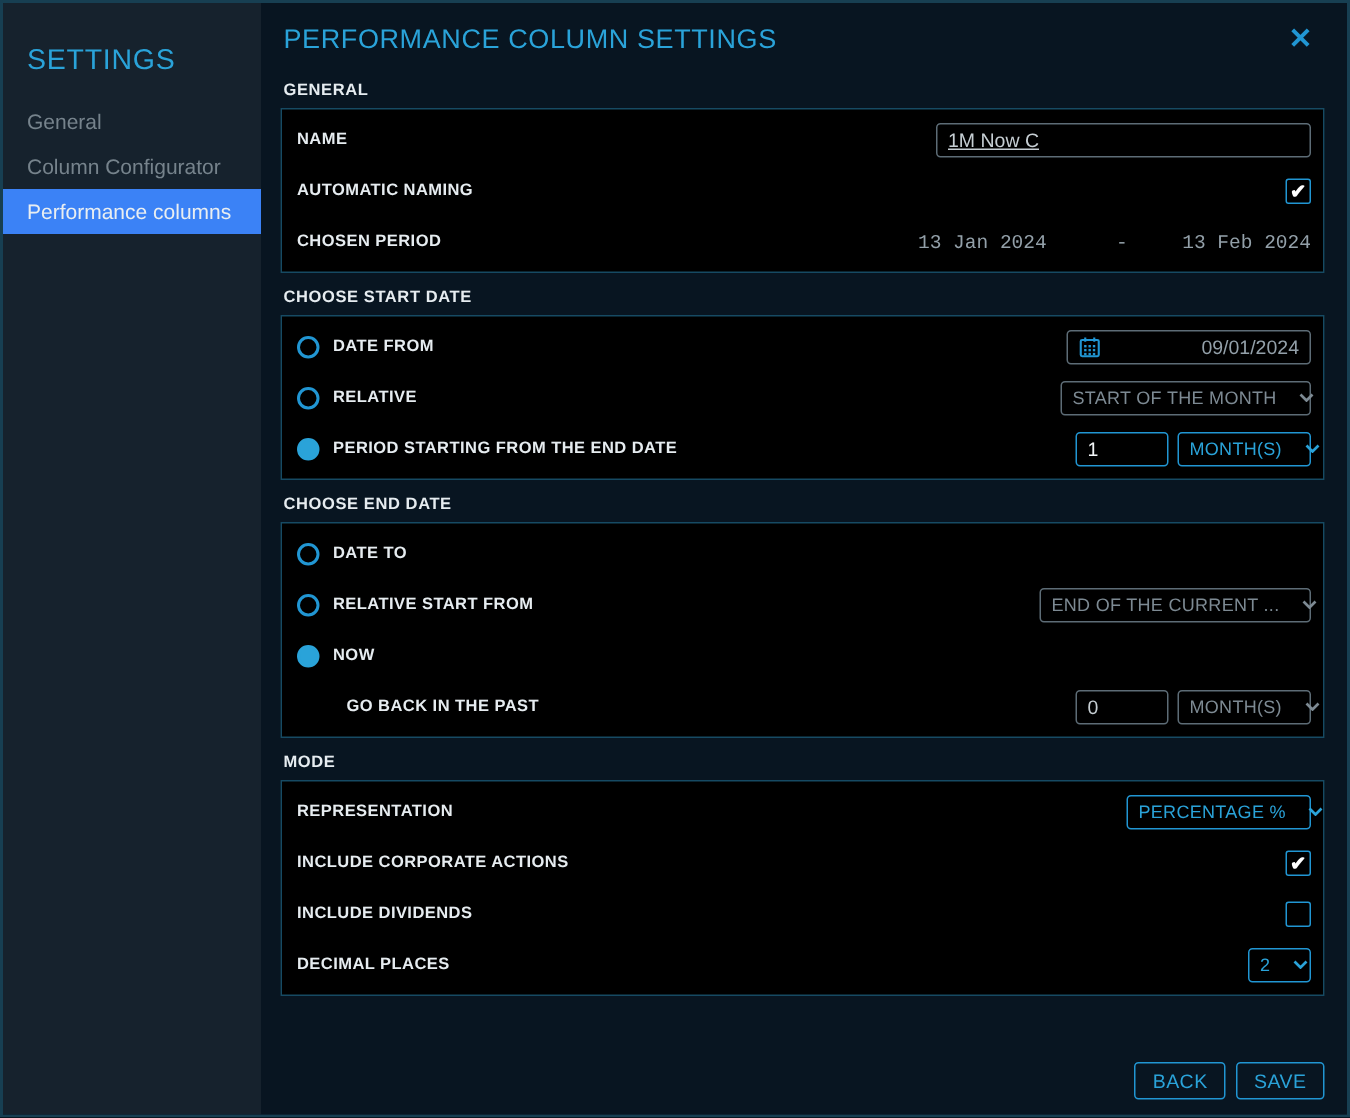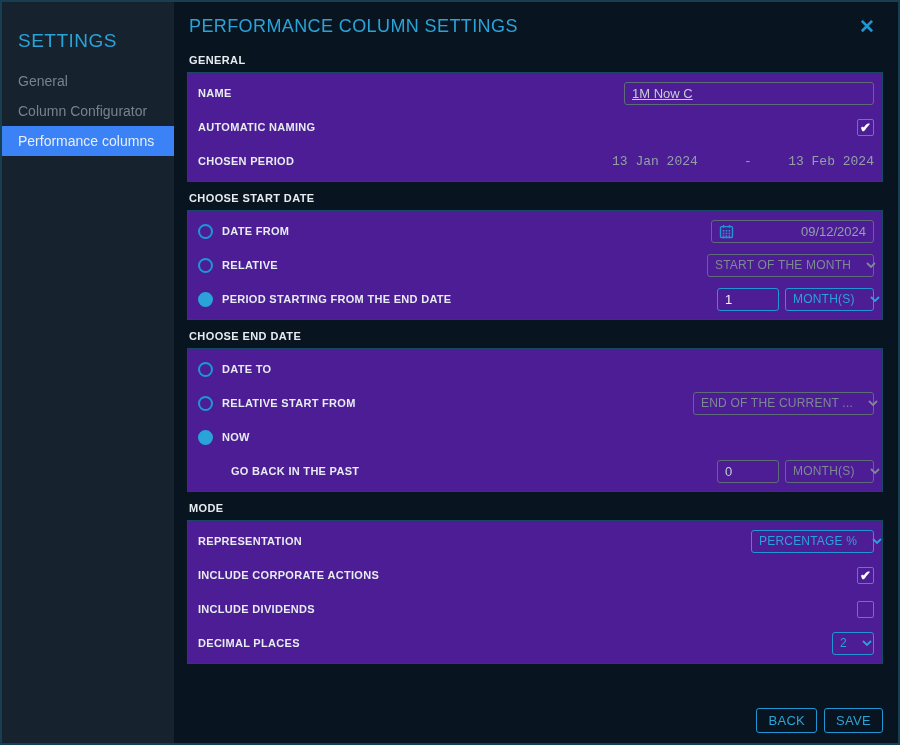--- a/index.html
+++ b/index.html
@@ -26,21 +26,21 @@
   .main { flex:1; background:#081521; padding:0 15px 0 13px; display:flex; flex-direction:column; position:relative; }
   .main-header { display:flex; align-items:center; justify-content:space-between; padding:13px 2px 10px 2px; }
   .main-title { color:#2aa3d9; font-size:18px; letter-spacing:.4px; }
   .close-btn { color:#2196d3; font-size:19px; font-weight:bold; cursor:pointer; line-height:1; padding:2px 6px; }
 
   .section-label {
     color:#e6ecf0; font-size:11px; font-weight:bold; letter-spacing:.4px;
     padding:6px 2px 6px 2px;
   }
   .box {
-    border:1px solid #164a63; background:#4c1d95;
+    border:1px solid #164a63; background:#000000;
     padding:3px 8px 3px 10px; margin-bottom:4px;
   }
   .row { display:flex; align-items:center; height:34px; }
   .row-label { color:#e6ecf0; font-size:11px; font-weight:bold; letter-spacing:.3px; }
   .spacer { flex:1; }
 
   
   .radio {
     width:15px; height:15px; border-radius:50%；;
     border-radius:50%; border:2px solid #2196d3; margin-right:9px; flex:none; cursor:pointer;
@@ -156,21 +156,21 @@
                   <rect x="10.2" y="6.4" width="1.7" height="1.7"></rect>
                   <rect x="4" y="9.2" width="1.7" height="1.7"></rect>
                   <rect x="7.1" y="9.2" width="1.7" height="1.7"></rect>
                   <rect x="10.2" y="9.2" width="1.7" height="1.7"></rect>
                   <rect x="4" y="12" width="1.7" height="1.7"></rect>
                   <rect x="7.1" y="12" width="1.7" height="1.7"></rect>
                   <rect x="10.2" y="12" width="1.7" height="1.7"></rect>
                 </g>
               </svg>
           </span>
-          <span class="val">09/12/2024</span>
+          <span class="val">09/01/2024</span>
         </div>
       </div>
       <div class="row">
         <span class="radio"></span>
         <span class="row-label">RELATIVE</span>
         <span class="spacer"></span>
         <div class="dropdown" style="width:167px;">
           <span>START OF THE MONTH</span>
           <span class="chev" style="margin-left:auto;">
               <svg width="10" height="6" viewBox="0 0 10 6">

